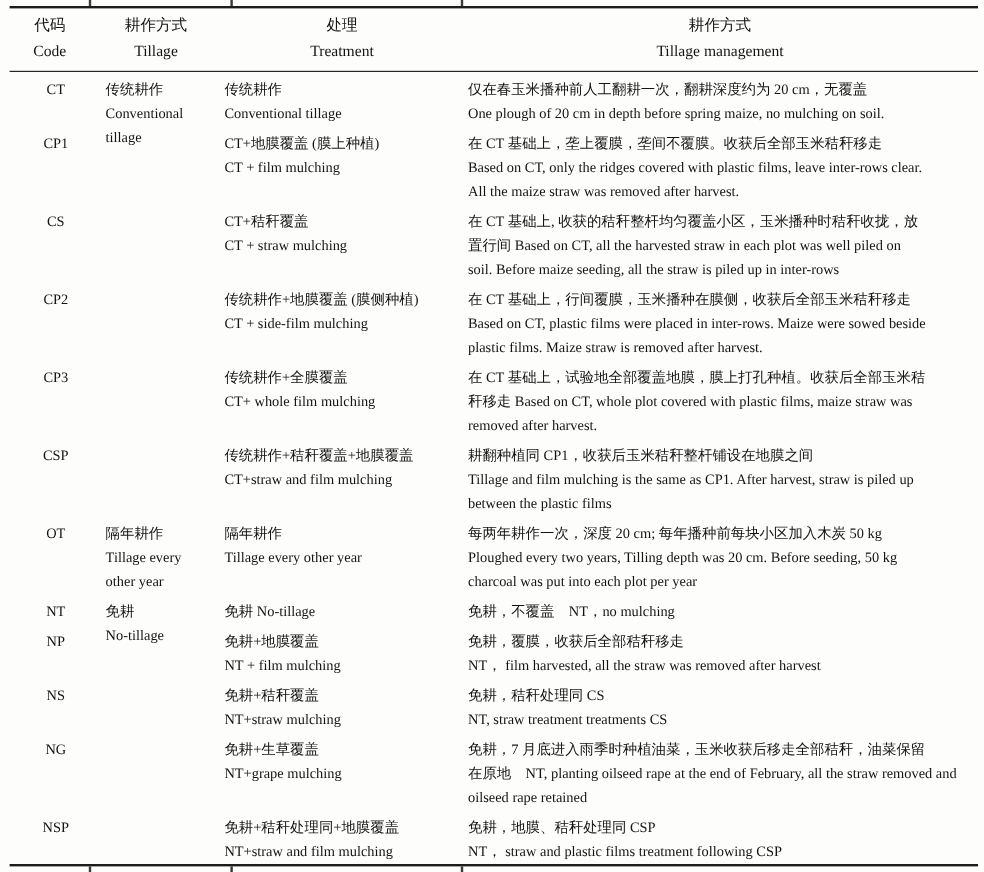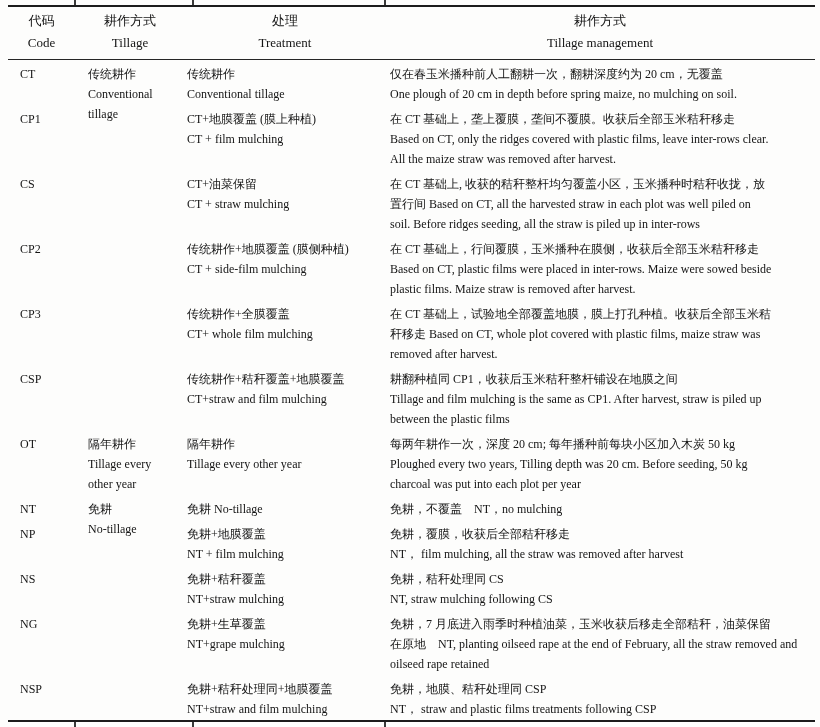--- a/index.html
+++ b/index.html
@@ -39,21 +39,21 @@
     border-bottom: 1.5px solid #262626;
     white-space: pre-line;
   }
   tbody td {
     vertical-align: top;
     font-size: 12px;
     line-height: 20px;
     padding: 4px 2px 1px 0;
     white-space: pre-line;
   }
-  td.code       { padding-left: 12px; }
+  td.code       { padding-left: 12px; text-align: center; }
   td.tillage    { padding-left: 13px; }
   td.treatment  { padding-left: 2px; }
   td.management { padding-left: 5px; }
   .tick {
     position: absolute;
     width: 2px;
     background: #3a3a3a;
   }
   .tick-top    { top: -5px; height: 5px; }
   .tick-bottom { bottom: -6px; height: 6px; }
@@ -107,25 +107,25 @@
         <tr>
           <td class="code">CP1</td>
           <td class="treatment">CT+地膜覆盖 (膜上种植)
 CT + film mulching</td>
           <td class="management">在 CT 基础上，垄上覆膜，垄间不覆膜。收获后全部玉米秸秆移走
 Based on CT, only the ridges covered with plastic films, leave inter-rows clear.
 All the maize straw was removed after harvest.</td>
         </tr>
         <tr>
           <td class="code">CS</td>
-          <td class="treatment">CT+油菜保留
+          <td class="treatment">CT+秸秆覆盖
 CT + straw mulching</td>
           <td class="management">在 CT 基础上, 收获的秸秆整杆均匀覆盖小区，玉米播种时秸秆收拢，放
 置行间 Based on CT, all the harvested straw in each plot was well piled on
-soil. Before ridges seeding, all the straw is piled up in inter-rows</td>
+soil. Before maize seeding, all the straw is piled up in inter-rows</td>
         </tr>
         <tr>
           <td class="code">CP2</td>
           <td class="treatment">传统耕作+地膜覆盖 (膜侧种植)
 CT + side-film mulching</td>
           <td class="management">在 CT 基础上，行间覆膜，玉米播种在膜侧，收获后全部玉米秸秆移走
 Based on CT, plastic films were placed in inter-rows. Maize were sowed beside
 plastic films. Maize straw is removed after harvest.</td>
         </tr>
         <tr>
@@ -160,40 +160,40 @@
           <td class="tillage" rowspan="5">免耕
 No-tillage</td>
           <td class="treatment">免耕 No-tillage</td>
           <td class="management">免耕，不覆盖　NT，no mulching</td>
         </tr>
         <tr>
           <td class="code">NP</td>
           <td class="treatment">免耕+地膜覆盖
 NT + film mulching</td>
           <td class="management">免耕，覆膜，收获后全部秸秆移走
-NT， film mulching, all the straw was removed after harvest</td>
+NT， film harvested, all the straw was removed after harvest</td>
         </tr>
         <tr>
           <td class="code">NS</td>
           <td class="treatment">免耕+秸秆覆盖
 NT+straw mulching</td>
           <td class="management">免耕，秸秆处理同 CS
-NT, straw mulching following CS</td>
+NT, straw treatment treatments CS</td>
         </tr>
         <tr>
           <td class="code">NG</td>
           <td class="treatment">免耕+生草覆盖
 NT+grape mulching</td>
           <td class="management">免耕，7 月底进入雨季时种植油菜，玉米收获后移走全部秸秆，油菜保留
 在原地　NT, planting oilseed rape at the end of February, all the straw removed and
 oilseed rape retained</td>
         </tr>
         <tr>
           <td class="code">NSP</td>
           <td class="treatment">免耕+秸秆处理同+地膜覆盖
 NT+straw and film mulching</td>
           <td class="management">免耕，地膜、秸秆处理同 CSP
-NT， straw and plastic films treatments following CSP</td>
+NT， straw and plastic films treatment following CSP</td>
         </tr>
       </tbody>
     </table>
   </div>
 </div>
 
 </body></html>

